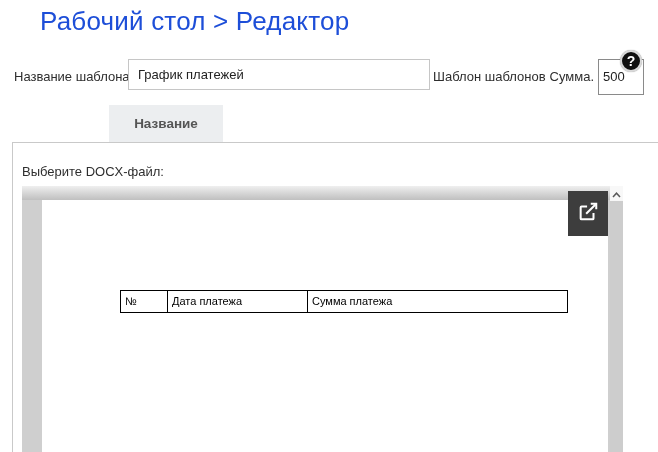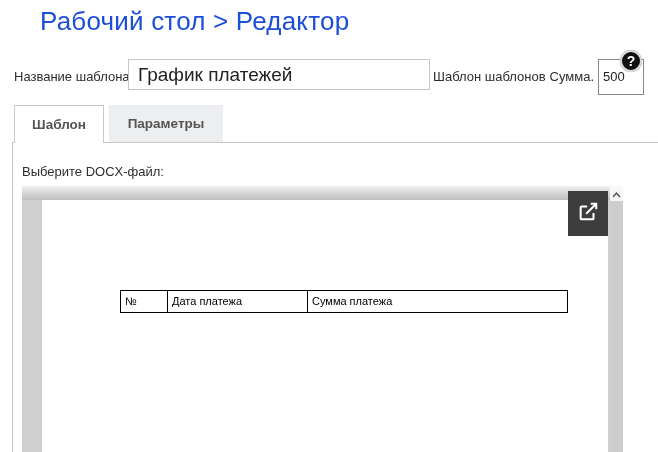--- a/index.html
+++ b/index.html
@@ -7,21 +7,21 @@
   body { font-family:"Liberation Sans","DejaVu Sans",sans-serif; }
   .stage { position:relative; width:658px; height:452px; overflow:hidden; background:#fff; }
 
   
   .breadcrumb { position:absolute; left:40px; top:6px; font-size:26px; color:#1d4ed8; font-weight:400; letter-spacing:0.2px; }
 
   
   .lbl { position:absolute; font-size:13px; color:#2e2e2e; }
   .name-label { left:14px; top:69px; }
   .name-input { position:absolute; left:128px; top:59px; width:302px; height:31px;
-                border:1px solid #c6c6c6; font-size:19px; color:#222; padding:8px 9px;
+                border:1px solid #c6c6c6; font-size:13px; color:#222; padding:8px 9px;
                 font-family:inherit; background:#fff; }
   .group-sort { position:absolute; left:433px; top:63px; height:27px; display:flex; align-items:center; gap:4px; }
   .group-sort span { font-size:13px; color:#2e2e2e; white-space:nowrap; }
   .sort-input { width:46px; height:36px; border:1px solid #8a8a8a; font-size:13px; padding:11px 4px;
                 font-family:inherit; color:#222; }
   .help-btn { position:absolute; left:620px; top:50px; width:22px; height:22px; border-radius:50%;
               background:#101010; color:#fff; border:2px solid #d9d9d9; font-size:14px; font-weight:bold;
               text-align:center; line-height:19px; cursor:pointer; box-shadow:0 0 1px rgba(0,0,0,.4); }
 
   
@@ -82,25 +82,22 @@
   <input class="name-input" type="text" value="График платежей" style="">
 
   <div class="group-sort">
     <span>Шаблон шаблонов</span>
     <span>Сумма.</span>
     <input class="sort-input" type="text" value="500" style="">
   </div>
 
   <div class="help-btn">?</div>
 
-  <div class="tab tab-active">
-    <span>Шаблон</span>
-  </div>
   <div class="tab tab-inactive">
-    <span>Параметры</span>
+    <span>Название</span>
   </div>
   <div class="panel-top-line"></div>
   <div class="panel-left-line"></div>
 
   <div class="lbl file-label">Выберите DOCX-файл:</div>
 
   <div class="preview">
     <div class="preview-topshadow"></div>
     <div class="doc-page">
       <table class="doc-table">

